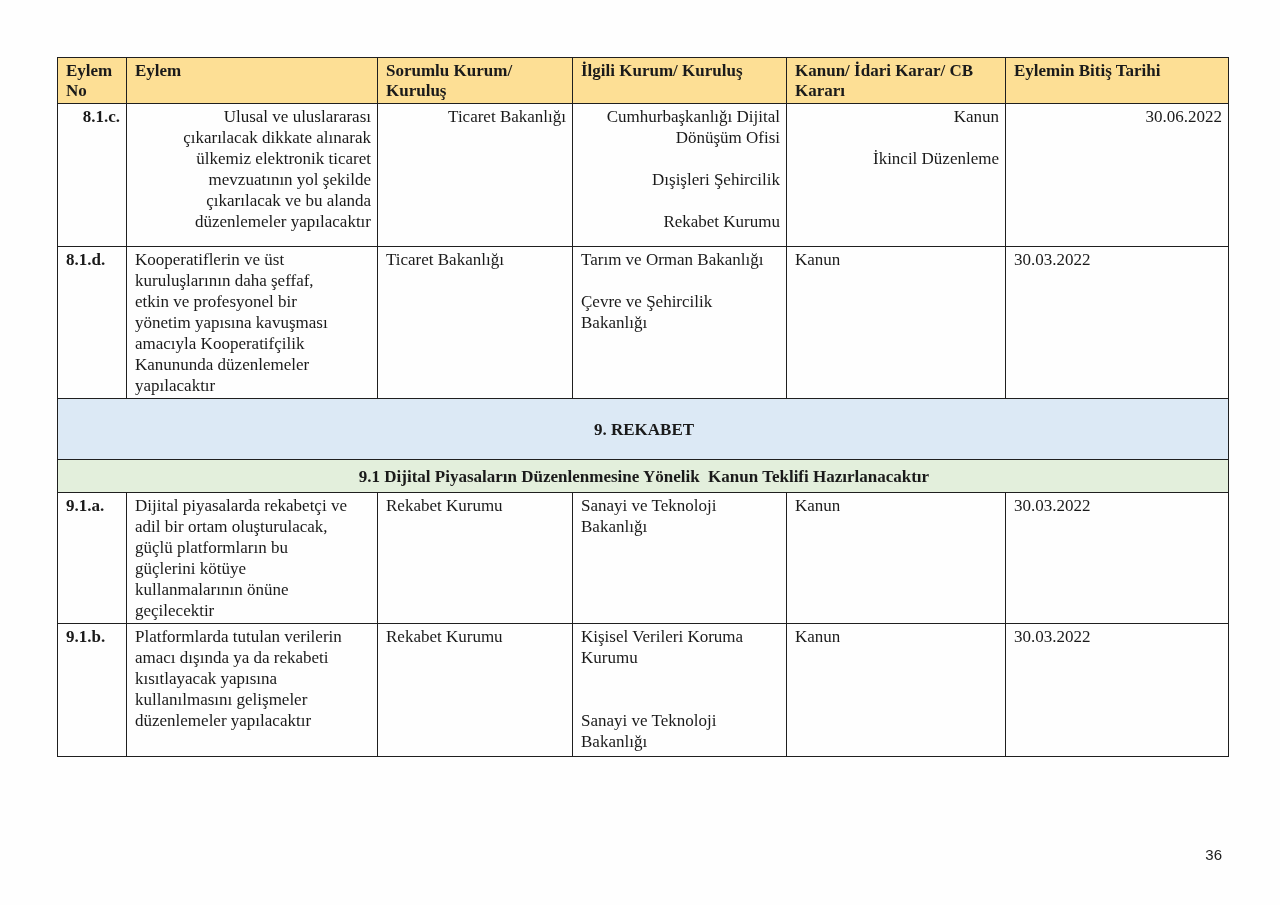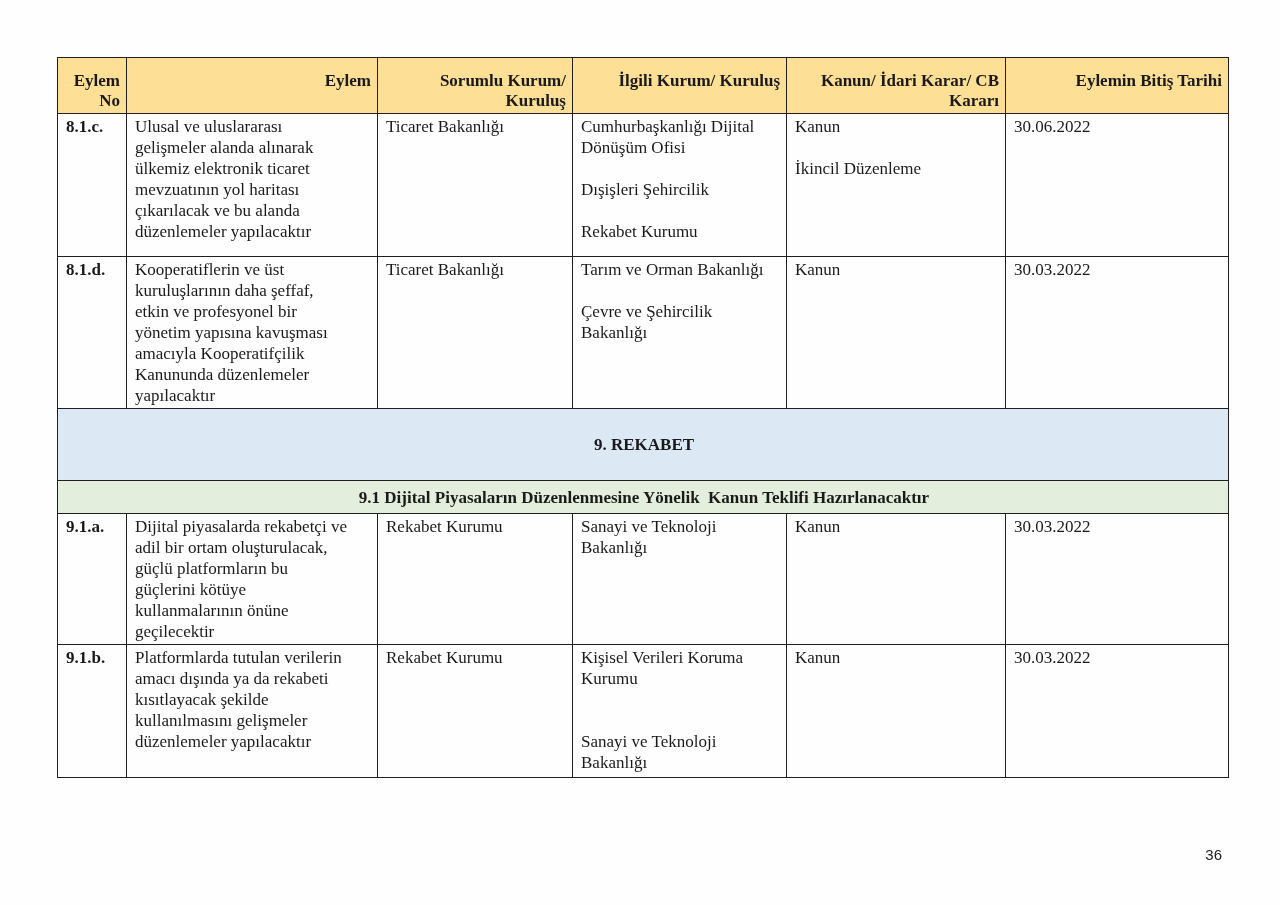--- a/index.html
+++ b/index.html
@@ -26,30 +26,30 @@
   th, td {
     border: 1px solid var(--border, #1f1f1f);
     vertical-align: top;
     padding: 2px 6px 2px 8px;
     font-size: 17px;
     line-height: 21px;
     overflow: hidden;
   }
   th {
     background: var(--header-bg, #fddf95);
-    text-align: right;
+    text-align: left;
     font-weight: bold;
     white-space: pre-line;
     line-height: 20px;
-    padding-top: 13px;
+    padding-top: 3px;
   }
   thead tr { height: 40px; }
-  tbody tr:nth-child(1) { height: 143px; }
+  tbody tr:nth-child(1) { height: 143px; text-align: right; }
   tbody tr:nth-child(2) { height: 152px; }
-  tbody tr:nth-child(3) { height: 72px; }
+  tbody tr:nth-child(3) { height: 61px; }
   tbody tr:nth-child(4) { height: 33px; }
   tbody tr:nth-child(5) { height: 108px; }
   tbody tr:nth-child(6) { height: 133px; margin-top: 28px; }
   td.no { font-weight: bold; }
   td.section {
     background: var(--section-bg, #dce9f5);
     text-align: center;
     vertical-align: middle;
     font-weight: bold;
   }
@@ -93,23 +93,23 @@
       <th>Kanun/ İdari Karar/ CB
 Kararı</th>
       <th>Eylemin Bitiş Tarihi</th>
     </tr>
   </thead>
   <tbody>
       <tr>
         <td class="no">8.1.c.</td>
         <td>
           <div class="ln">Ulusal ve uluslararası</div>
-          <div class="ln">gelişmeler alanda alınarak</div>
+          <div class="ln">çıkarılacak dikkate alınarak</div>
           <div class="ln">ülkemiz elektronik ticaret</div>
-          <div class="ln">mevzuatının yol haritası</div>
+          <div class="ln">mevzuatının yol şekilde</div>
           <div class="ln">çıkarılacak ve bu alanda</div>
           <div class="ln">düzenlemeler yapılacaktır</div>
         </td>
         <td>
           <div class="ln">Ticaret Bakanlığı</div>
         </td>
         <td>
           <div class="ln">Cumhurbaşkanlığı Dijital</div>
           <div class="ln">Dönüşüm Ofisi</div>
           <div class="ln">&nbsp;</div>
@@ -181,21 +181,21 @@
         </td>
         <td>
           <div class="ln">30.03.2022</div>
         </td>
       </tr>
       <tr>
         <td class="no">9.1.b.</td>
         <td>
           <div class="ln">Platformlarda tutulan verilerin</div>
           <div class="ln">amacı dışında ya da rekabeti</div>
-          <div class="ln">kısıtlayacak şekilde</div>
+          <div class="ln">kısıtlayacak yapısına</div>
           <div class="ln">kullanılmasını gelişmeler</div>
           <div class="ln">düzenlemeler yapılacaktır</div>
         </td>
         <td>
           <div class="ln">Rekabet Kurumu</div>
         </td>
         <td>
           <div class="ln">Kişisel Verileri Koruma</div>
           <div class="ln">Kurumu</div>
           <div class="ln">&nbsp;</div>

